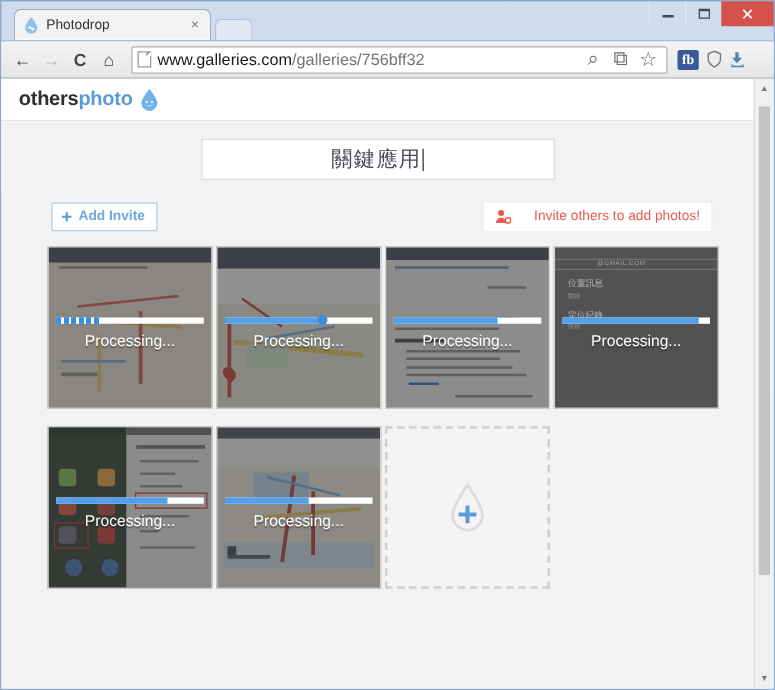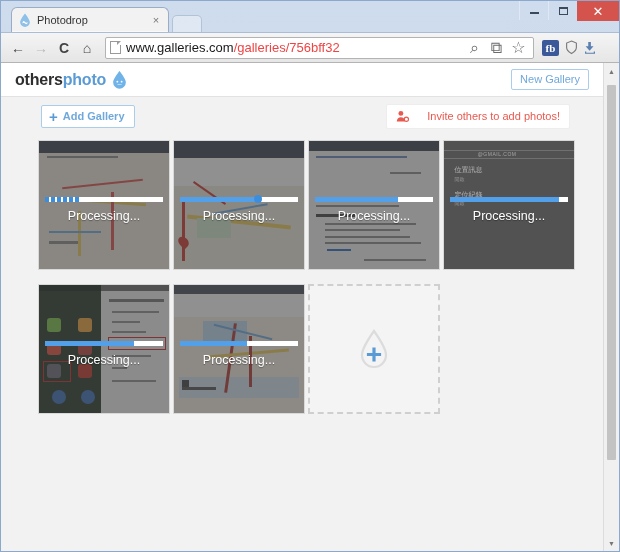--- a/index.html
+++ b/index.html
@@ -143,21 +143,21 @@
     position: relative;
   }
   .page-icon:after{
     content:"";
     position:absolute; right:-1px; top:-1px;
     border-width: 0 0 4px 4px;
     border-style: solid;
     border-color: transparent transparent #fff #9a9a9a;
   }
   .url { font-size: 13px; color: #1a1a1a; white-space: nowrap; }
-  .url .dim { color: #ef4444; }
+  .url .dim { color: #737373; }
   .omnibox-actions { margin-left: auto; display: flex; align-items: center; gap: 5px; padding-right: 2px; }
 
   .tb-icon {
     width: 17px; height: 17px;
     display: flex; align-items: center; justify-content: center;
     color: #6a6a6a;
   }
   .fb-btn {
     width: 17px; height: 16px;
     background: #3b5998;
@@ -453,28 +453,33 @@
           <div class="logo-text">
             <span class="a">others</span><span class="b">photo</span>
           </div>
           <svg class="logo-drop" viewBox="0 0 24 26">
             <path d="M12 1 C12 1 3 12 3 17 a9 9 0 0 0 18 0 C21 12 12 1 12 1Z" fill="#6fb3e8"></path>
             <circle cx="9" cy="16" r="1.3" fill="#fff"></circle>
             <circle cx="15" cy="16" r="1.3" fill="#fff"></circle>
             <path d="M8 19 q4 3.5 8 0 q-4 2-8 0Z" fill="#fff"></path>
           </svg>
         </div>
-        <div class="btn-new-gallery">New Gallery</div>
-      </div>
-
+      </div>
+
+      <div class="title-wrap">
+        <div class="title-input" title="Name your gallery">
+          <span class="title-text">關鍵應用</span>
+            <span class="caret"></span>
+        </div>
+      </div>
 
       <div class="action-row">
         <div class="btn-add-photos">
           <span class="plus-icon">+</span>
-          <span>Add Gallery</span>
+          <span>Add Invite</span>
         </div>
         <div class="btn-invite">
           <svg class="person-add-icon" viewBox="0 0 16 16">
             <circle cx="6" cy="4.2" r="3" fill="#e8594f"></circle>
             <path d="M1 14 c0-3.3 2.3-5.2 5-5.2 s5 1.9 5 5.2Z" fill="#e8594f"></path>
             <circle cx="12.8" cy="11.5" r="2.6" fill="none" stroke="#e8594f" stroke-width="1.5"></circle>
           </svg>
           <span>Invite others to add photos!</span>
         </div>
       </div>

